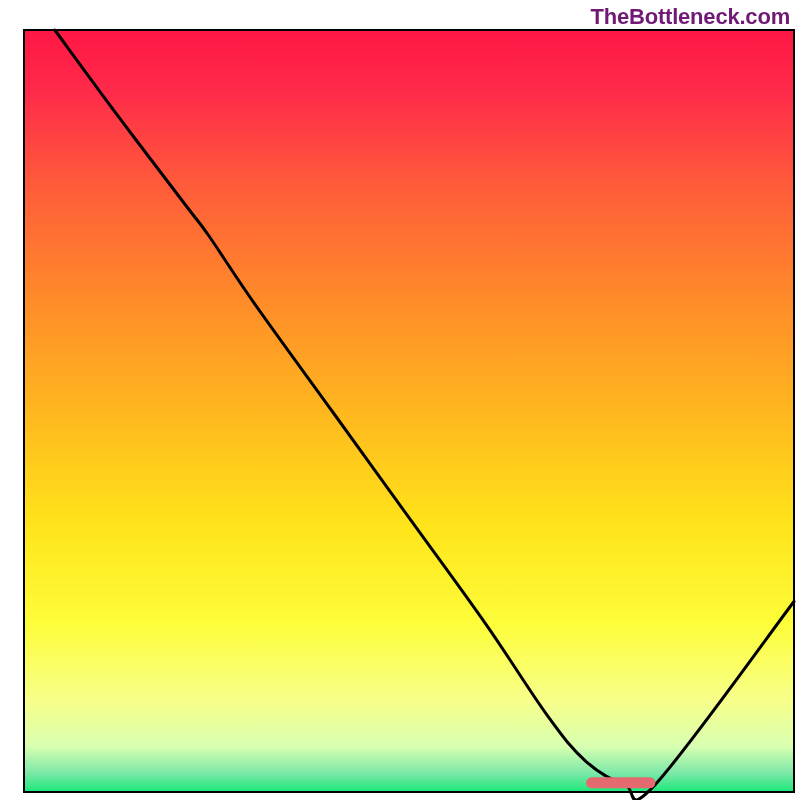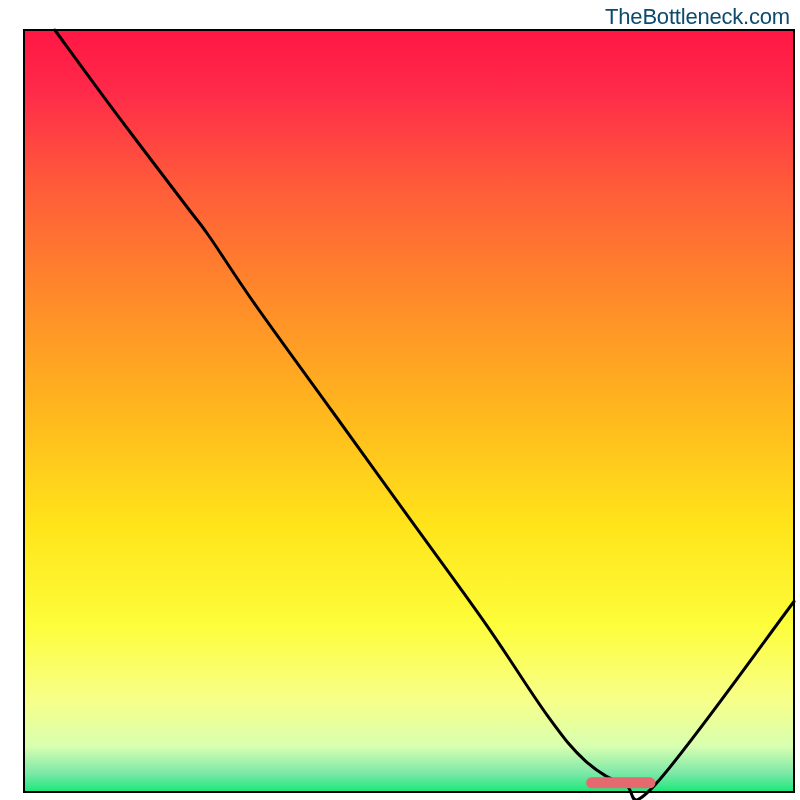--- a/index.html
+++ b/index.html
@@ -13,22 +13,22 @@
   .container {
     position: relative;
     width: 800px;
     height: 800px;
   }
   .watermark {
     position: absolute;
     top: 4px;
     right: 10px;
     font-size: 22px;
-    font-weight: 400;
-    color: #0c4a6e;
+    font-weight: 700;
+    color: #701a75;
     letter-spacing: -0.2px;
     z-index: 10;
   }
   svg.chart {
     position: absolute;
     top: 0;
     left: 0;
   }
 </style>
 </head>

